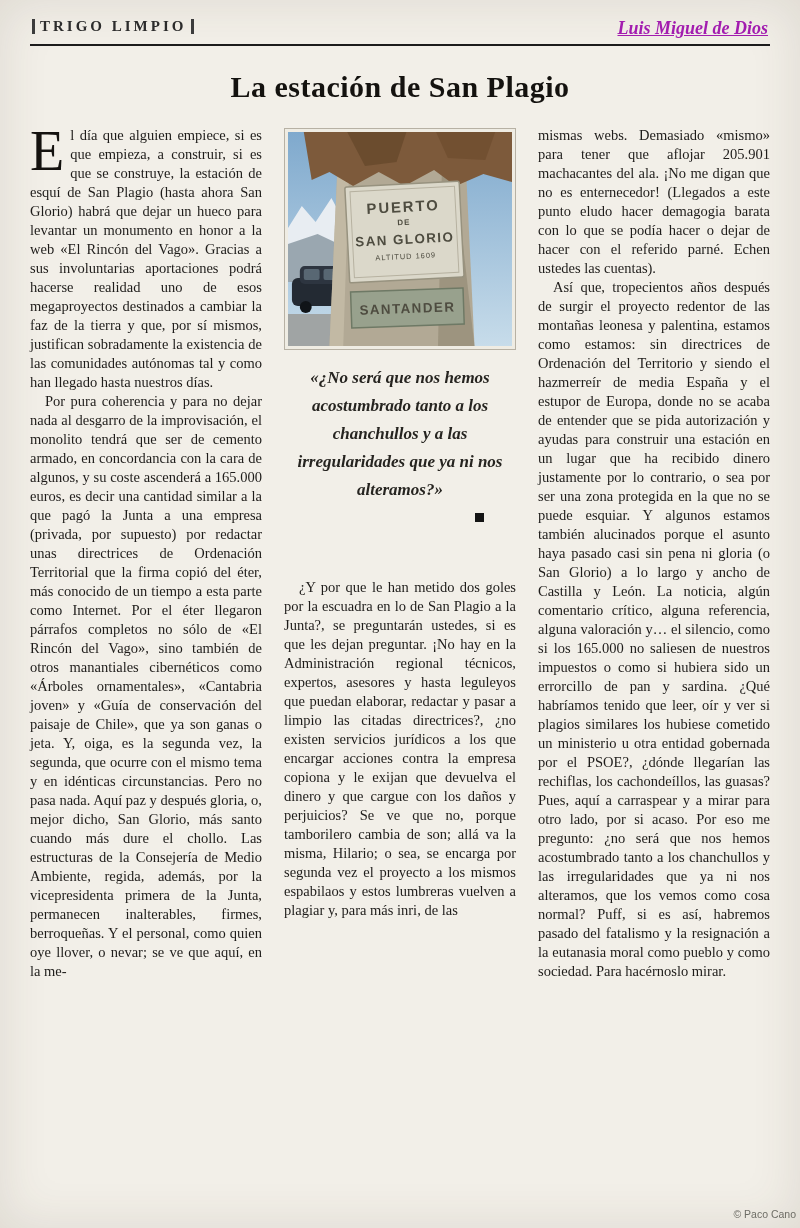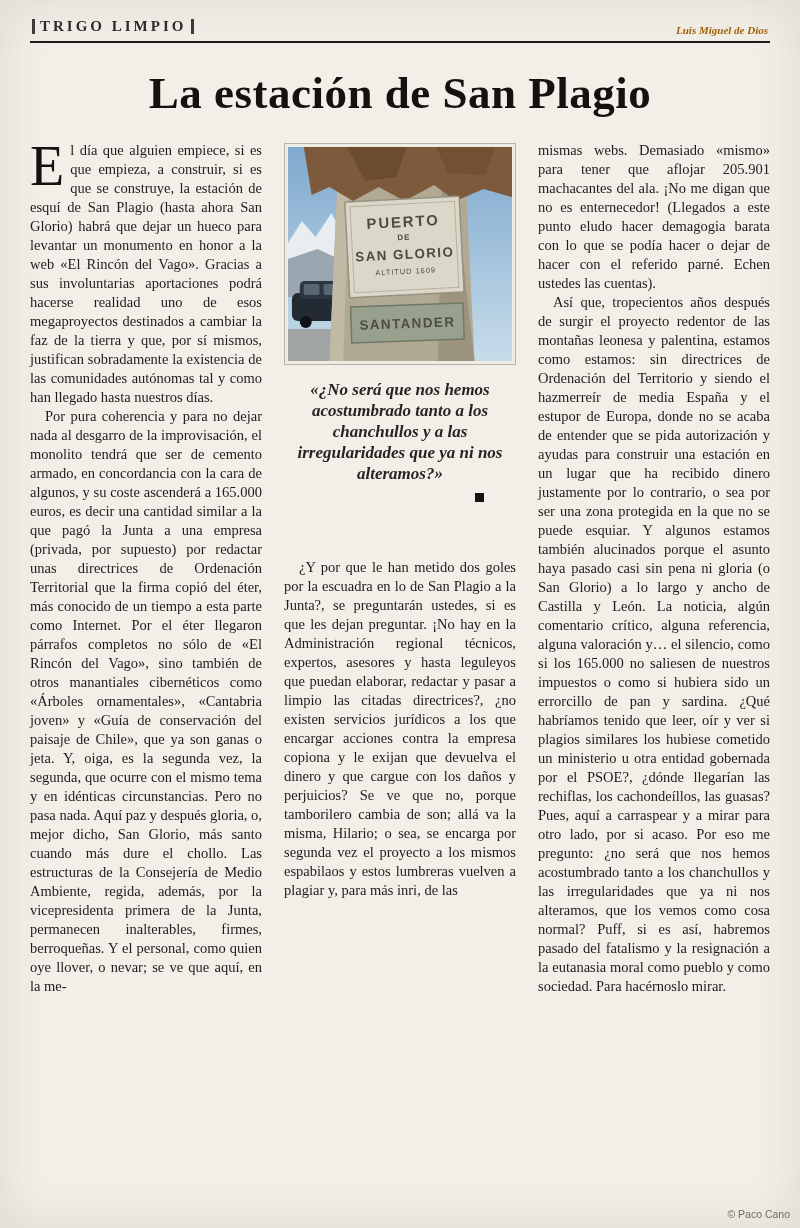--- a/index.html
+++ b/index.html
@@ -13,39 +13,39 @@
     overflow:hidden;
     font-family:"Liberation Serif", serif;
     color:#1e1c1a;
     box-shadow: inset 0 0 50px rgba(70,58,42,0.12);
   }
   
   .masthead { display:flex; justify-content:space-between; align-items:baseline; padding:2px 2px 5px; }
   .section-label { display:inline-flex; align-items:center; gap:5px; }
   .bar { width:3px; height:15px; background:#3c3c3c; display:inline-block; }
   .section-text { font-weight:bold; letter-spacing:3px; font-size:15px; color:#2c2c2c; }
-  .author { font-weight:bold; font-style:italic; font-size:11px; color:#a16207; }
+  .author { font-weight:bold; font-style:italic; font-size:18px; color:#a21caf;text-decoration:underline; }
   .rule { height:2px; background:#1c1c1c; }
   
-  .title { font-size:45px; font-weight:bold; text-align:center; margin:24px 0 6px; letter-spacing:0.5px; color:#14120f; }
+  .title { font-size:30px; font-weight:bold; text-align:center; margin:24px 0 6px; letter-spacing:0.5px; color:#14120f; }
   
   .columns { display:grid; grid-template-columns:1fr 1fr 1fr; column-gap:22px; margin-top:22px; }
   .col { font-size:14.5px; line-height:19px; text-align:justify; hyphens:auto; -webkit-hyphens:auto; }
   .para { margin:0; text-indent:15px; }
   .para.no-indent { text-indent:0; }
   .dropcap { float:left; font-size:56px; line-height:45px; padding:3px 6px 0 0; color:#14120f; }
   
   .photo { margin:2px 0 14px; border:1px solid #b7b1a4; background:#efece3; padding:3px; }
   .photo svg { display:block; width:100%; height:214px; }
   .sign-text { font-family:"Liberation Sans", sans-serif; fill:#4e4c40; }
   
-  .pullquote { text-align:center; font-style:italic; font-weight:bold; font-size:17px; line-height:21px; padding:0 4px; margin-bottom:56px; color:#262420; }
+  .pullquote { text-align:center; font-style:italic; font-weight:bold; font-size:17px; line-height:28px; padding:0 4px; margin-bottom:56px; color:#262420; }
   .pq-end { width:9px; height:9px; background:#141414; margin:9px 28px 0 auto; }
   
-  .credit { position:absolute; right:10px; bottom:8px; font-size:10.5px; color:#6e6d66; font-family:"Liberation Sans", sans-serif; }
+  .credit { position:absolute; right:4px; bottom:8px; font-size:10.5px; color:#6e6d66; font-family:"Liberation Sans", sans-serif; }
 </style>
 </head>
 <body>
 
 <div class="page">
 
   <header class="masthead">
     <div class="section-label">
       <span class="bar"></span>
       <span class="section-text">TRIGO LIMPIO</span>

